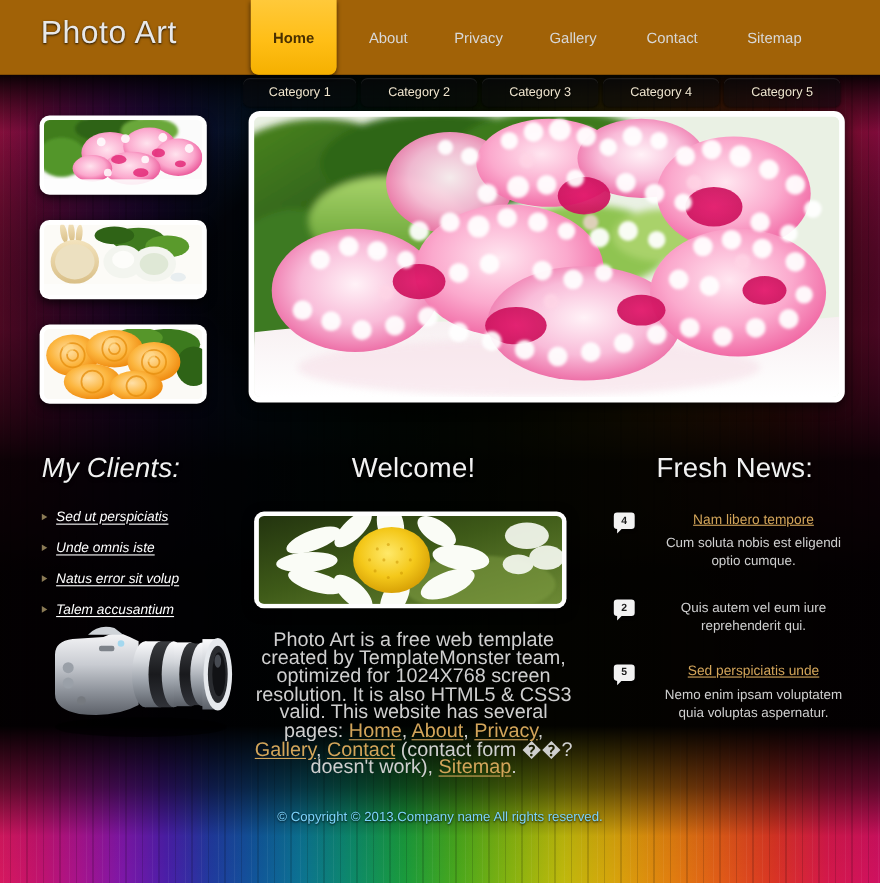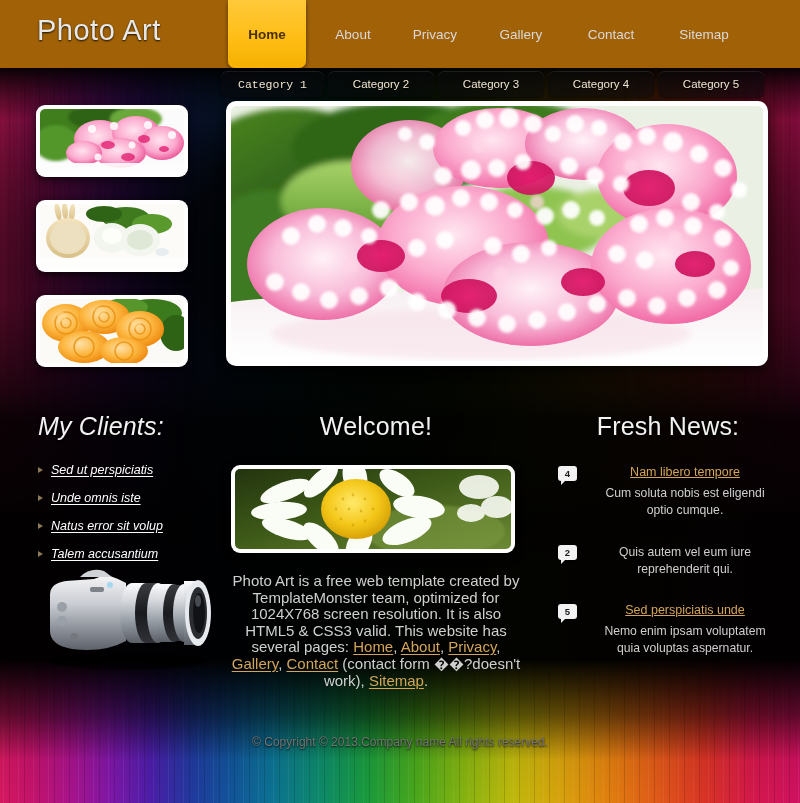--- a/index.html
+++ b/index.html
@@ -133,21 +133,21 @@
   .camera-wrap { position:absolute; left:-6px; top:145px; width:186px; height:115px; }
 
   
   .col-welcome { position:absolute; left:231px; top:0; width:290px;text-align:center; }
   .welcome-pic {
     margin-top:24px; width:284px; height:88px; background:#fff;
     border-radius:9px; padding:4px; box-shadow:0 3px 10px rgba(0,0,0,.7);
   }
   .welcome-pic-inner { width:100%; height:100%; border-radius:5px; overflow:hidden; position:relative; }
   .welcome-text {
-    margin-top:20px; font-size:15px; line-height:16.6px; color:#cfcfcf;
+    margin-top:20px; font-size:18px; line-height:16.6px; color:#cfcfcf;
   }
   .welcome-text a { color:#d3a55a; text-decoration:underline; text-underline-offset:2px; }
   .bad { color:#cfcfcf; }
 
   
   .col-news { position:absolute; left:558px; top:0; width:220px;text-align:center; }
   .news-list { margin-top:24px; }
   .news-item { position:relative; padding-left:34px; margin-bottom:25px; }
   .badge {
     position:absolute; left:0; top:1px; width:19px; height:15px;
@@ -162,21 +162,21 @@
     border-right:5px solid transparent;
   }
   .news-title {
     color:#d3a55a; font-size:12.5px; display:block; margin-bottom:6px; cursor:pointer;
   }
   .news-body { color:#cfcfcf; font-size:12.2px; line-height:17px; }
 
   
   .footer {
     position:absolute; left:0; top:735px; width:800px; text-align:center;
-    font-size:12px; color:#737373; z-index:16;
+    font-size:12px; color:#7dd3fc; z-index:16;
     text-shadow:0 1px 2px rgba(0,0,0,.9);
   }
 </style>
 </head>
 <body>
 
 <div id="page">
 
   <div class="bg-spectrum"></div>
   <div class="bg-streaks"></div>
@@ -189,21 +189,21 @@
         <div class="nav-item active" style="left: 0px; width: 78px;">Home</div>
         <div class="nav-item" style="left: 90px; width: 70px;">About</div>
         <div class="nav-item" style="left: 168px; width: 78px;">Privacy</div>
         <div class="nav-item" style="left: 256px; width: 74px;">Gallery</div>
         <div class="nav-item" style="left: 344px; width: 78px;">Contact</div>
         <div class="nav-item" style="left: 436px; width: 80px;">Sitemap</div>
       </div>
   </div>
 
   <div class="cats" id="cats">
-      <div class="cat" style="width: 103px; font-family: Liberation Mono, monospace;">Category 1</div>
+      <div class="cat" style="width: 103px;">Category 1</div>
       <div class="cat" style="width: 106px;">Category 2</div>
       <div class="cat" style="width: 106px;">Category 3</div>
       <div class="cat" style="width: 106px;">Category 4</div>
       <div class="cat" style="width: 106px;">Category 5</div>
     </div>
 
   <div class="hero">
     <div class="hero-inner">
       <div class="tulip-scene">
         <svg width="532" height="255" viewBox="0 0 532 255" style="position:absolute;inset:0">

